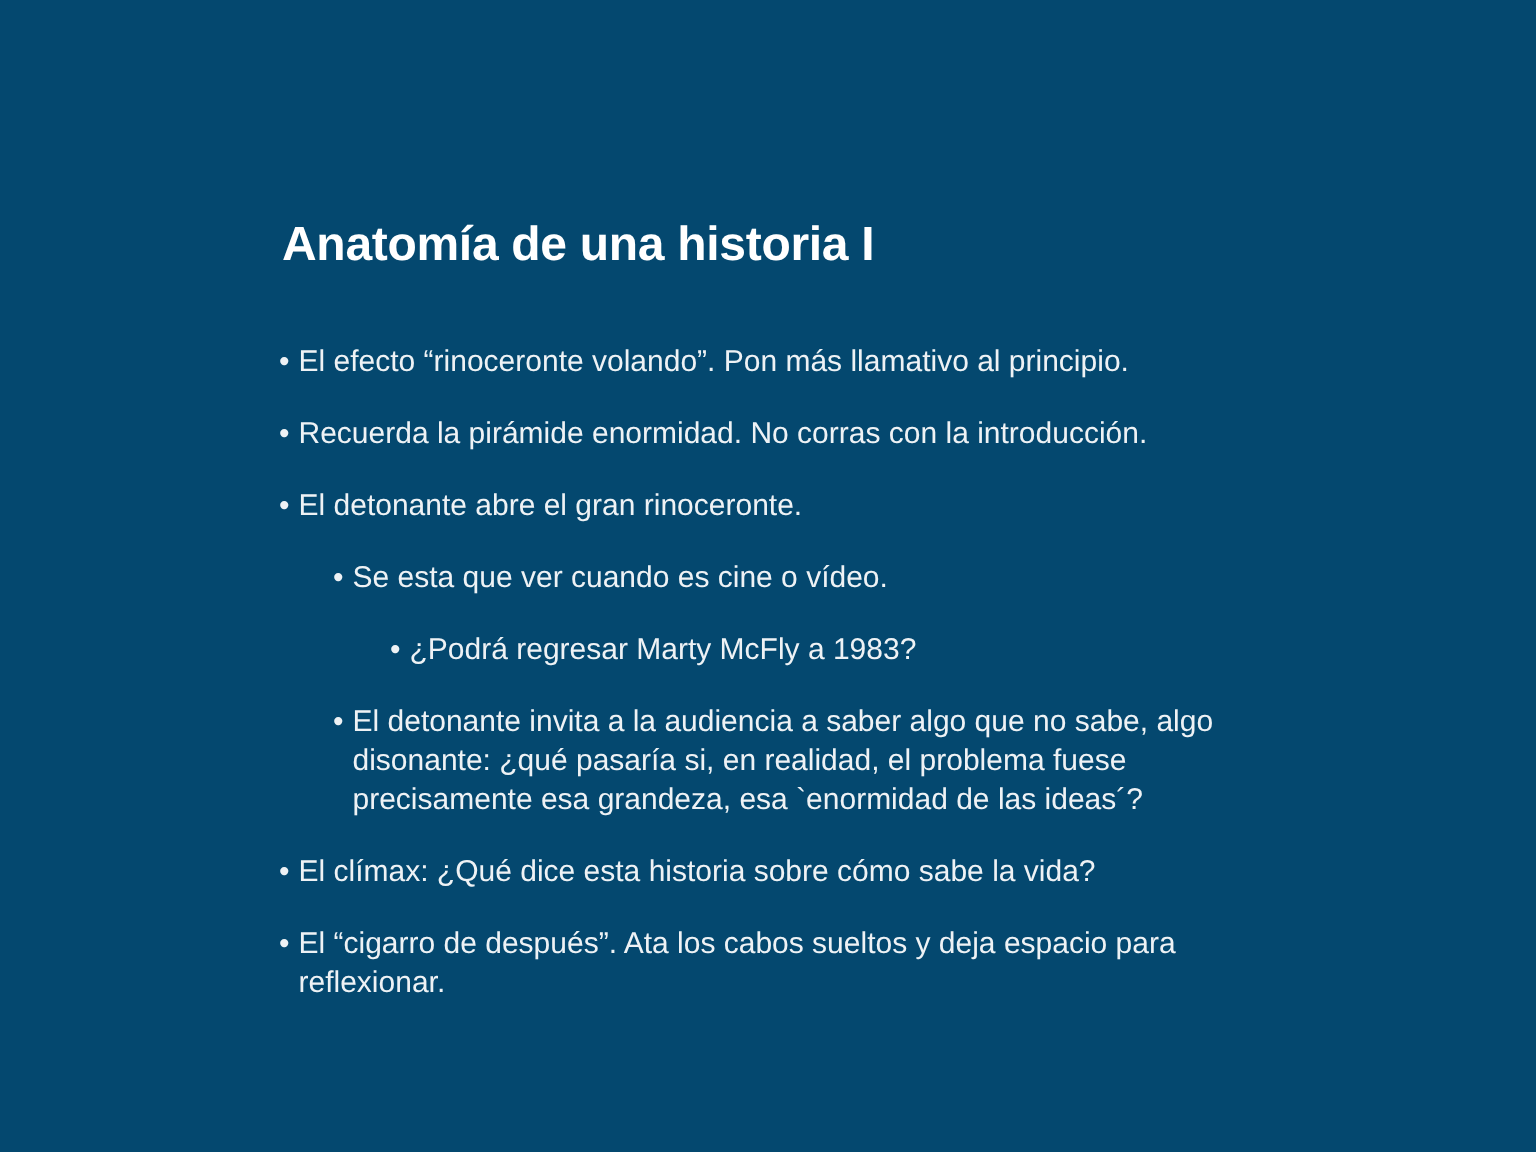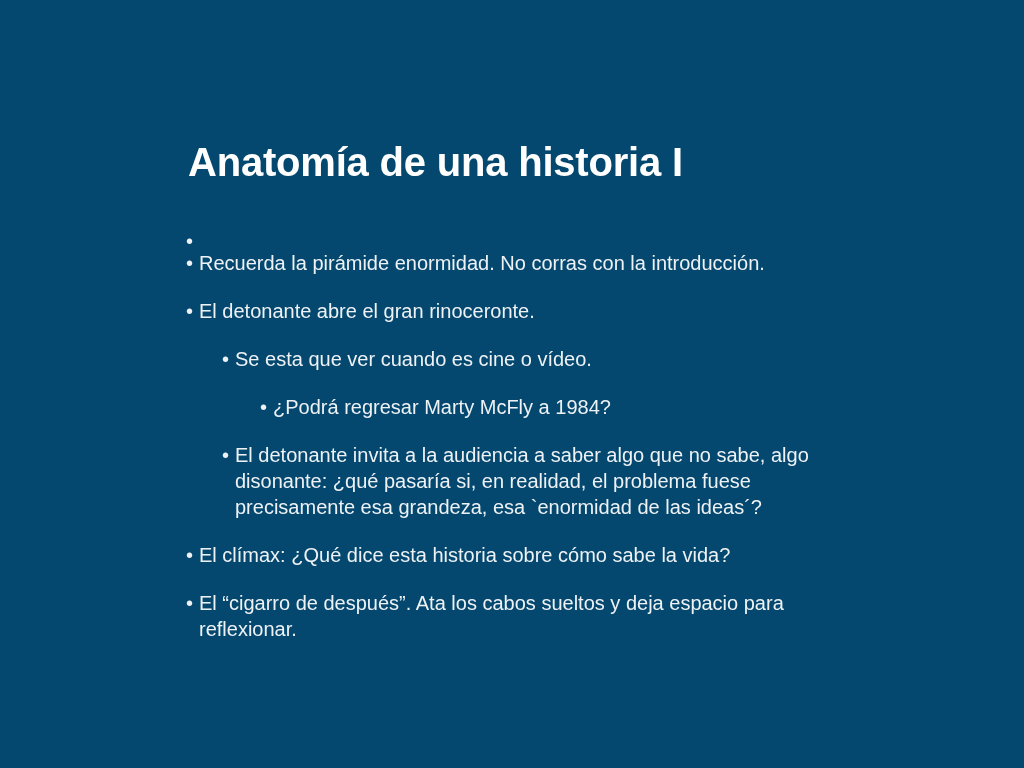--- a/index.html
+++ b/index.html
@@ -24,21 +24,21 @@
     background: #04486f;
     overflow: hidden;
   }
 
   .slide-title {
     position: absolute;
     left: 188px;
     top: 138px;
     width: 800px;
     margin: 0;
-    font-size: 40px;
+    font-size: 32px;
     font-weight: bold;
     line-height: 48px;
     letter-spacing: -0.2px;
     color: #ffffff;
     white-space: nowrap;
   }
 
   .body-block {
     position: absolute;
     left: 186px;
@@ -117,40 +117,41 @@
 <body>
 
 <div class="slide">
 
   <h1 class="slide-title">Anatomía de una historia I</h1>
 
   <div class="body-block">
 
     <div class="bullet level-1 w-narrow gap-lg">
       <span class="marker">•</span>
+      <span class="text">El efecto “rinoceronte volando”. Pon más llamativo al principio.</span>
     </div>
 
     <div class="bullet level-1 w-full gap-lg">
       <span class="marker">•</span>
       <span class="text">Recuerda la pirámide enormidad. No corras con la introducción.</span>
     </div>
 
     <div class="bullet level-1 w-full gap-lg">
       <span class="marker">•</span>
       <span class="text">El detonante abre el gran rinoceronte.</span>
     </div>
 
     <div class="bullet level-2 w-wide gap-lg">
       <span class="marker">•</span>
       <span class="text">Se esta que ver cuando es cine o vídeo.</span>
     </div>
 
     <div class="bullet level-3 w-wide gap-lg">
       <span class="marker">•</span>
-      <span class="text">¿Podrá regresar Marty McFly a 1984?</span>
+      <span class="text">¿Podrá regresar Marty McFly a 1983?</span>
     </div>
 
     <div class="bullet level-2 w-mid gap-lg">
       <span class="marker">•</span>
       <span class="text">El detonante invita a la audiencia a saber algo que no sabe, algo disonante: ¿qué pasaría si, en realidad, el problema fuese precisamente esa grandeza, esa `enormidad de las ideas´?</span>
     </div>
 
     <div class="bullet level-1 w-full gap-lg">
       <span class="marker">•</span>
       <span class="text">El clímax: ¿Qué dice esta historia sobre cómo sabe la vida?</span>

